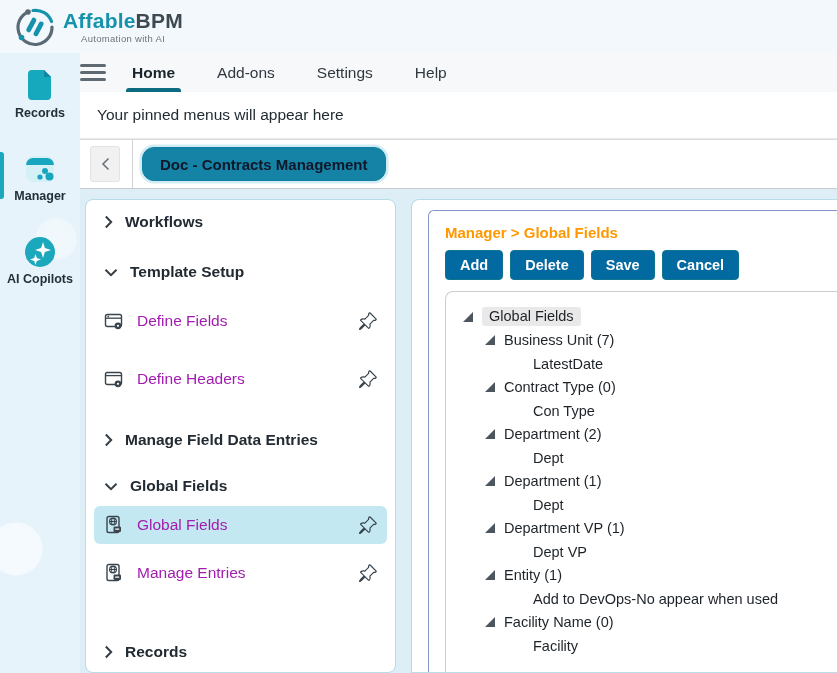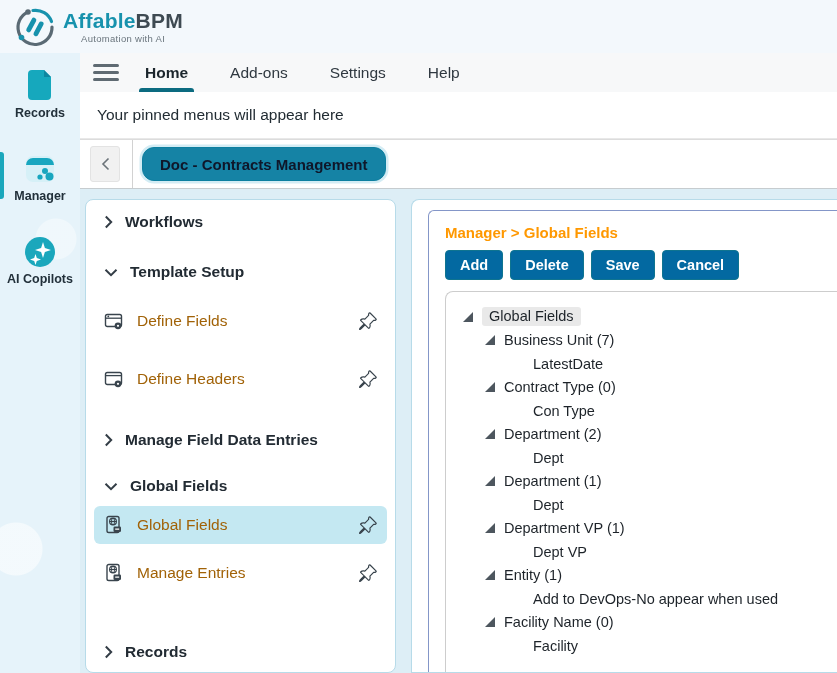--- a/index.html
+++ b/index.html
@@ -25,21 +25,21 @@
                padding:8px 0 10px; cursor:pointer; }
   .rail-item .rlabel { font-size:12.5px; font-weight:bold; color:#22303a; }
   .rail-item.active::before { content:""; position:absolute; left:0; top:8px; bottom:14px; width:4px;
                background:#1ba7bc; border-radius:0 3px 3px 0; }
   .rail-gap { height:14px; }
 
   
   .main-col { flex:1; display:flex; flex-direction:column; min-width:0; }
 
   
-  .nav { height:39px; background:#f7f8f9; display:flex; align-items:center; padding-left:13px; flex:0 0 auto; }
+  .nav { height:39px; background:#f7f8f9; display:flex; align-items:center; padding-left:0; flex:0 0 auto; }
   .burger { width:26px; display:flex; flex-direction:column; gap:3.5px; margin-right:26px; cursor:pointer; }
   .burger span { display:block; height:3.2px; background:#5f6a72; border-radius:2px; }
   .nav-tabs { display:flex; gap:42px; height:100%; align-items:center; }
   .nav-tab { position:relative; font-size:15.5px; color:#2f3840; height:100%; display:flex; align-items:center; cursor:pointer; }
   .nav-tab.active { font-weight:bold; color:#1b252c; }
   .nav-tab.active::after { content:""; position:absolute; left:-6px; right:-6px; bottom:0; height:4px;
                            background:#0c6b80; border-radius:3px 3px 0 0; }
 
   
   .pinned { height:47px; background:#fff; border-radius:8px 0 0 0; border-bottom:1px solid #e8e8e8;
@@ -57,21 +57,21 @@
 
   
   .content { flex:1; background:#ddeef6; display:flex; gap:15px; padding:10px 0 0 5px; min-height:0; }
 
   
   .panel-left { width:311px; flex:0 0 311px; background:#fff; border:1px solid #b7dbe9; border-radius:8px;
                 padding:8px 8px 0 8px; overflow:hidden; }
   .grp { display:flex; align-items:center; gap:12px; padding:4px 10px; height:28px; cursor:pointer; }
   .grp .glabel { font-size:15.5px; font-weight:bold; color:#222b33; }
   .subitem { display:flex; align-items:center; gap:13px; padding:7px 10px; height:38px; border-radius:6px; cursor:pointer; }
-  .subitem .slabel { font-size:15.5px; color:#a16207; }
+  .subitem .slabel { font-size:15.5px; color:#a21caf; }
   .subitem .pin { margin-left:auto; display:flex; cursor:pointer; }
   .subitem.selected { background:#c4e8f2; }
   .mb-a { margin-bottom:22px; } .mb-b { margin-bottom:16px; } .mb-c { margin-bottom:20px; }
   .mb-d { margin-bottom:28px; } .mb-e { margin-bottom:18px; } .mb-f { margin-bottom:6px; }
   .mb-g { margin-bottom:10px; } .mb-h { margin-bottom:46px; }
 
   
   .panel-right { flex:1; background:#fff; border:1px solid #b7dbe9; border-right:none; border-radius:8px 0 0 0;
                  padding:10px 0 0 16px; overflow:hidden; }
   .inner-box { border:1px solid #8496c8; border-right:none; border-bottom:none; border-radius:6px 0 0 0;

